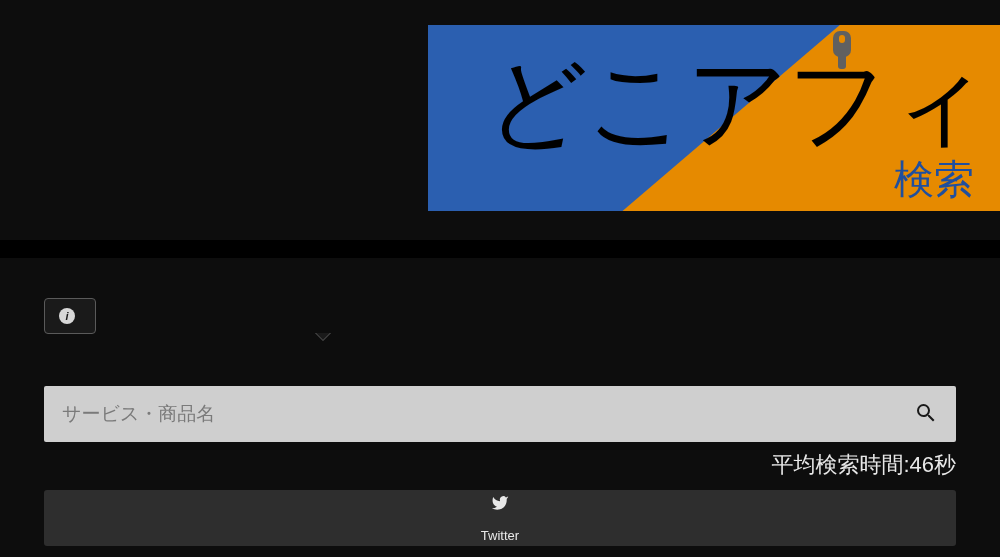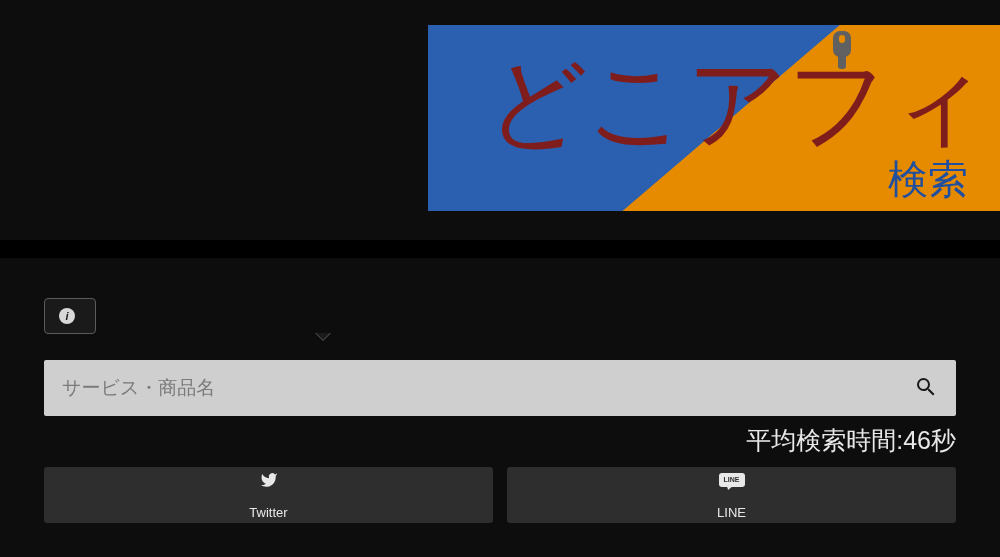--- a/index.html
+++ b/index.html
@@ -21,27 +21,27 @@
     width: 100%; height: 100%;
     background: #2b5fb0;
     clip-path: polygon(0 0, 72% 0, 34% 100%, 0 100%);
   }
   .banner-title {
     position: absolute;
     left: 58px;
     top: 12px;
     font-size: 100px;
     font-weight: 300;
-    color: #7f1d1d;
+    color: #000000;
     letter-spacing: -2px;
     white-space: nowrap;
   }
   .banner-subtitle {
     position: absolute;
-    right: 32px;
+    right: 26px;
     bottom: 4px;
     font-size: 40px;
     color: #1f4f9e;
     font-weight: 400;
   }
   .zipper-pull {
     position: absolute;
     left: 400px;
     top: 2px;
     width: 28px;
@@ -114,21 +114,21 @@
     color: #1a1a1a;
     font-size: 11px;
     font-weight: 700;
     display: flex;
     align-items: center;
     justify-content: center;
     font-style: italic;
   }
 
   .search-bar {
-    margin-top: 12px;
+    margin-top: 38px;
     display: flex;
     background: #cfcfcf;
     border-radius: 2px;
     height: 56px;
     align-items: center;
     padding: 0 14px 0 18px;
   }
   .search-input {
     flex: 1;
     border: none;
@@ -140,21 +140,21 @@
   .search-input::placeholder { color: #7a7a7a; }
   .search-icon-btn {
     background: none; border: none; cursor: pointer;
     padding: 4px;
   }
   .search-icon-btn svg { width: 24px; height: 24px; fill: #1a1a1a; }
 
   .avg-time {
     text-align: right;
     margin-top: 8px;
-    font-size: 25px;
+    font-size: 22px;
     color: #e8e8e8;
   }
 
   .share-row {
     display: flex;
     gap: 14px;
     margin-top: 10px;
   }
   .share-btn {
     flex: 1;
@@ -239,21 +239,15 @@
 
   <div class="share-row">
     <button class="share-btn">
       <span class="icon-slot">
         <svg viewBox="0 0 24 24">
           <path d="M23 3a10.9 10.9 0 0 1-3.14 1.53A4.48 4.48 0 0 0 12 8.5v1A10.66 10.66 0 0 1 3 4s-4 9 5 13a11.64 11.64 0 0 1-7 2c9 5 20 0 20-11.5a4.5 4.5 0 0 0-.08-.83A7.72 7.72 0 0 0 23 3z"></path>
         </svg>
       </span>
       <span>Twitter</span>
     </button>
-    <button class="share-btn">
-      <span class="icon-slot">
-        <span class="line-badge">LINE</span>
-      </span>
-      <span>LINE</span>
-    </button>
   </div>
 
 </div>
 
 </body></html>

